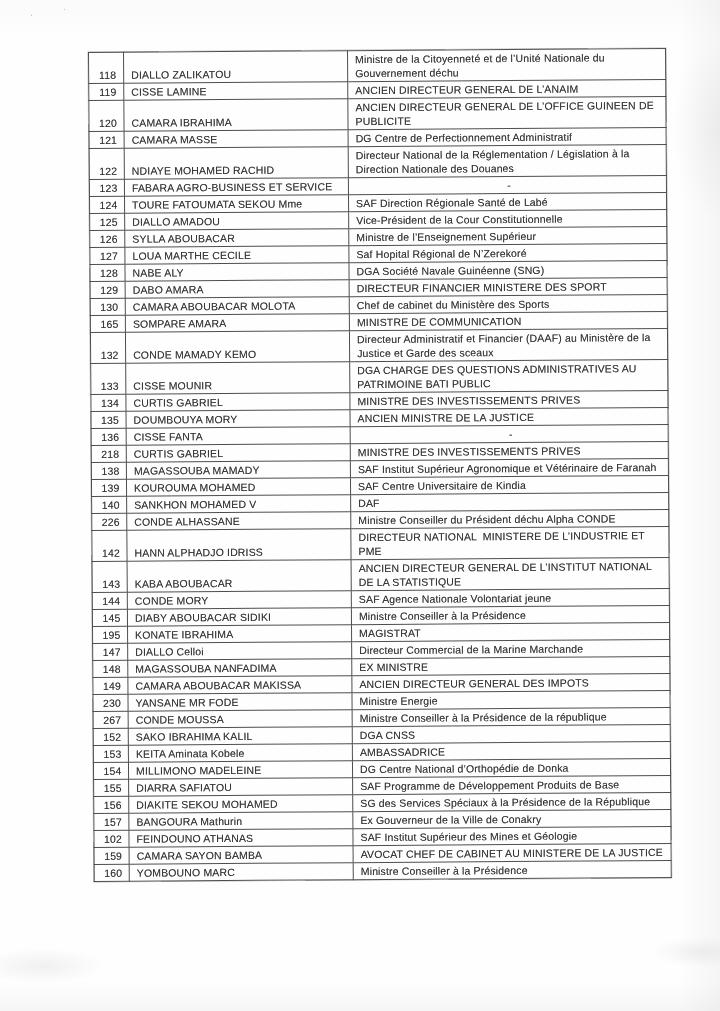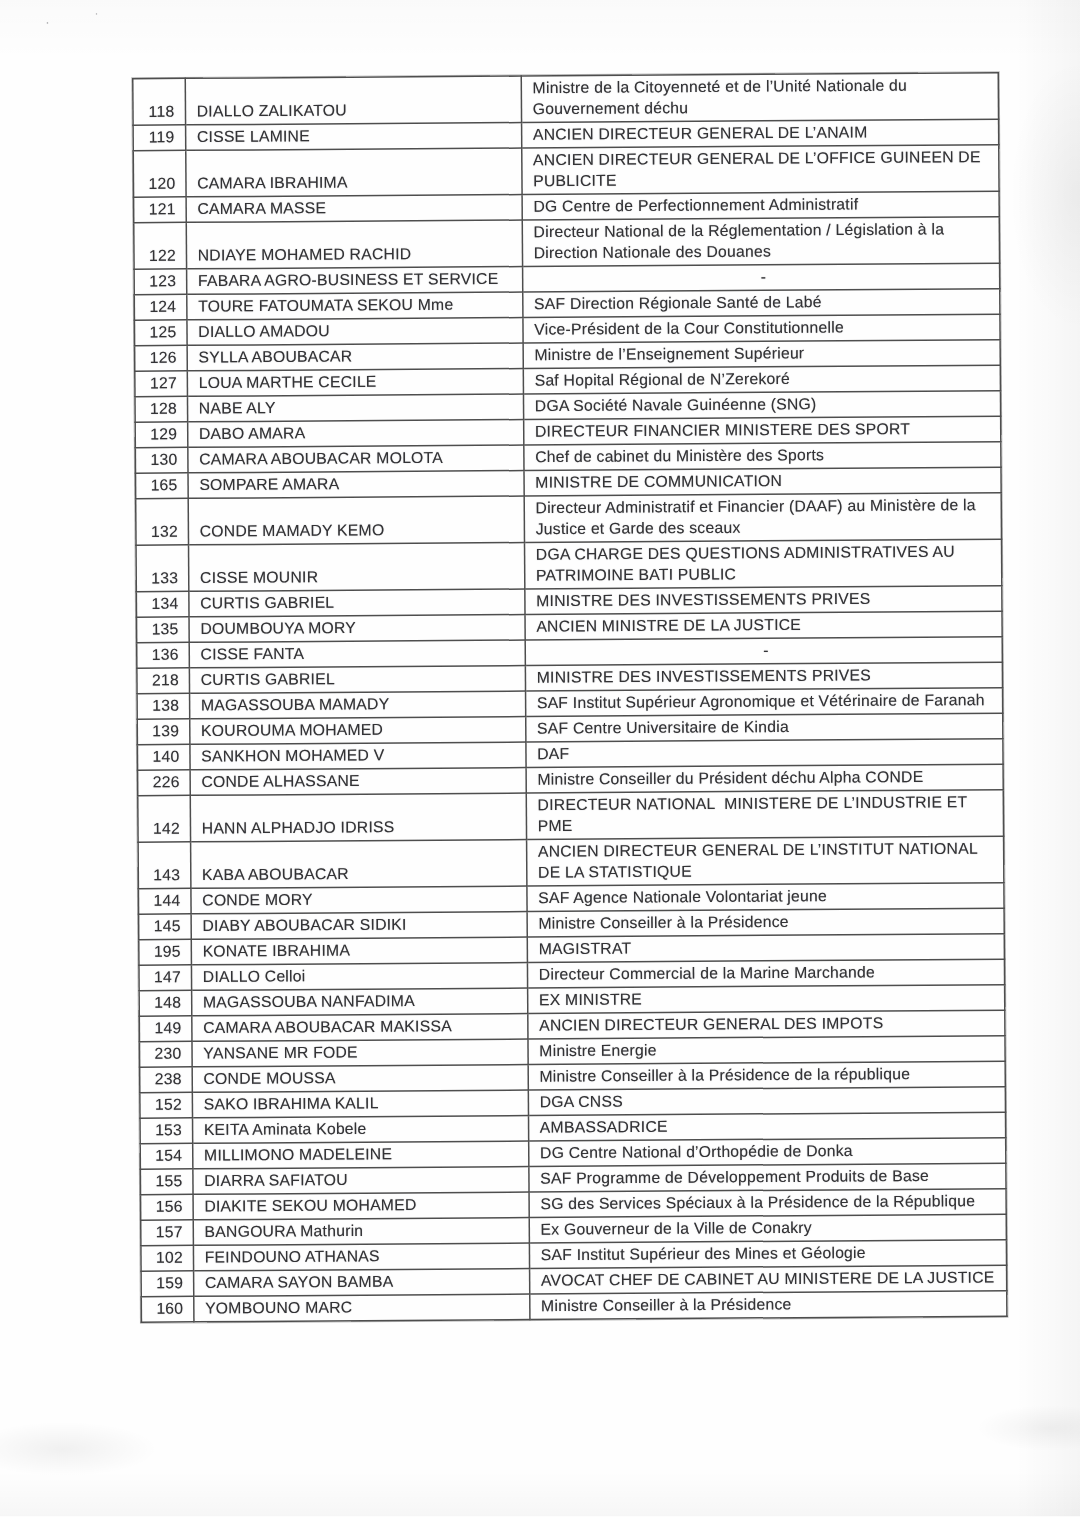--- a/index.html
+++ b/index.html
@@ -250,21 +250,21 @@
     <td class="cell-num">149</td>
     <td class="cell-name">CAMARA ABOUBACAR MAKISSA</td>
     <td class="cell-title">ANCIEN DIRECTEUR GENERAL DES IMPOTS</td>
   </tr>
           <tr>
     <td class="cell-num">230</td>
     <td class="cell-name">YANSANE MR FODE</td>
     <td class="cell-title">Ministre Energie</td>
   </tr>
           <tr>
-    <td class="cell-num">238</td>
+    <td class="cell-num">267</td>
     <td class="cell-name">CONDE MOUSSA</td>
     <td class="cell-title">Ministre Conseiller à la Présidence de la république</td>
   </tr>
           <tr>
     <td class="cell-num">152</td>
     <td class="cell-name">SAKO IBRAHIMA KALIL</td>
     <td class="cell-title">DGA CNSS</td>
   </tr>
           <tr>
     <td class="cell-num">153</td>

